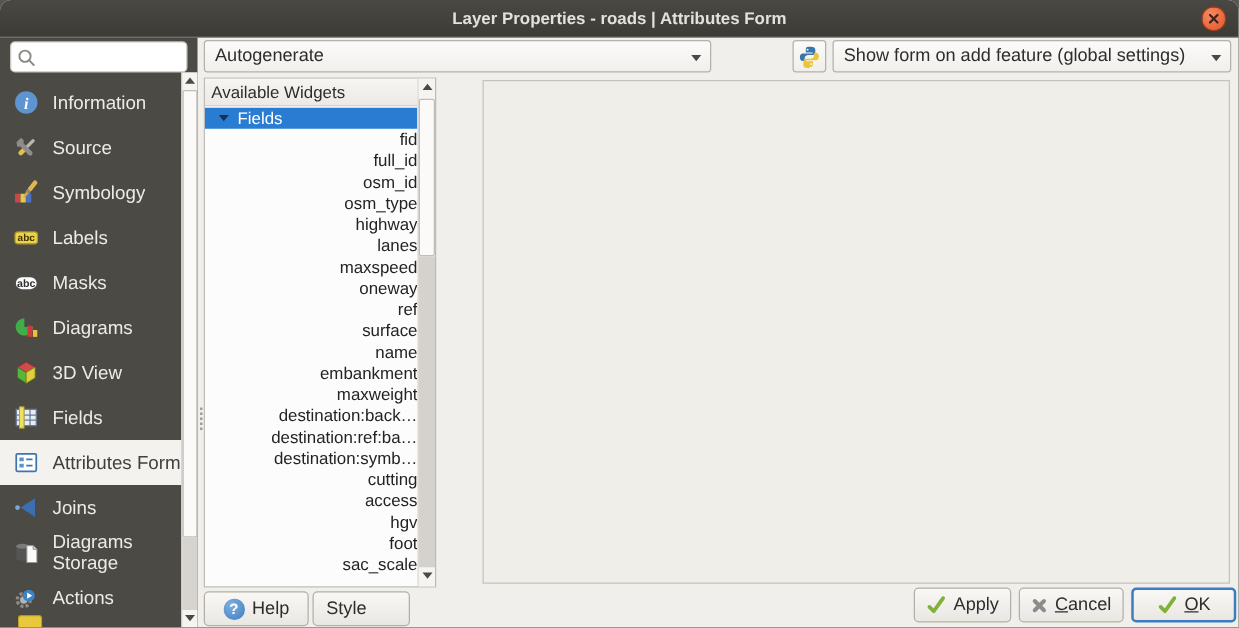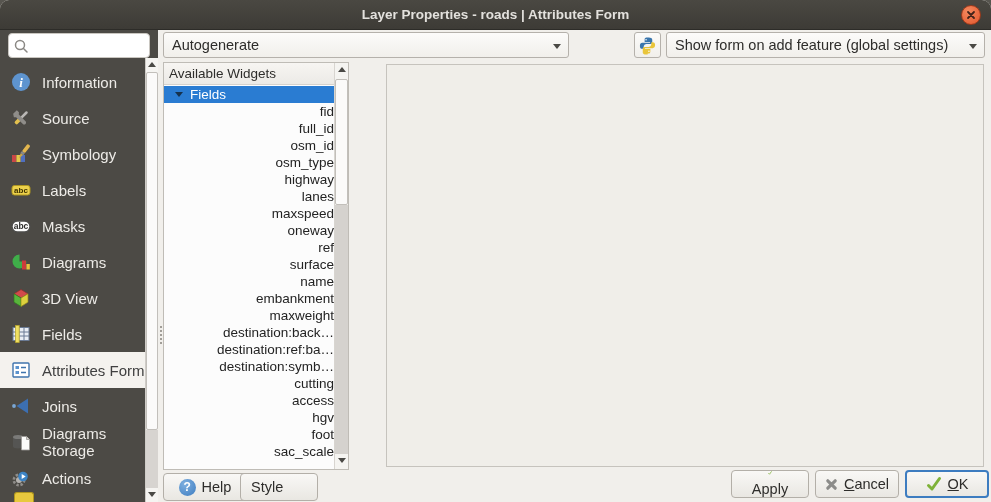--- a/index.html
+++ b/index.html
@@ -82,22 +82,22 @@
 
   
   .form-panel{position:absolute;left:386px;top:64px;width:598px;height:403px;
     background:#f0eee9;border:1px solid #c6c3bd;}
 
   
   .btn{position:absolute;height:28px;background:linear-gradient(#f9f8f6,#e9e7e2);
     border:1px solid #b3afa8;border-radius:4px;display:flex;align-items:center;justify-content:center;
     gap:6px;font-size:14.5px;color:#2e2d2b;cursor:pointer;}
   #btn-help{left:163px;top:473px;width:84px;}
-  #btn-style{left:240px;top:473px;width:78px;justify-content:space-between;padding:0 10px;}
-  #btn-apply{left:731px;top:470px;width:78px;flex-direction:column;}
+  #btn-style{left:250px;top:473px;width:78px;justify-content:space-between;padding:0 10px;}
+  #btn-apply{left:731px;top:470px;width:78px;}
   #btn-cancel{left:815px;top:470px;width:84px;}
   #btn-ok{left:905px;top:470px;width:84px;border:2px solid #3d7cc0;}
   .mnemonic{display:inline-block;text-align:right;}
   .mnemonic::first-letter{text-decoration:underline;}
   .help-q{width:17px;height:17px;border-radius:50%;background:radial-gradient(circle at 35% 30%,#7fb0e0,#3d7cc0);
     color:#fff;font-size:12px;font-weight:bold;text-align:center;line-height:17px;flex:0 0 17px;}
 </style>
 </head>
 <body>
 

